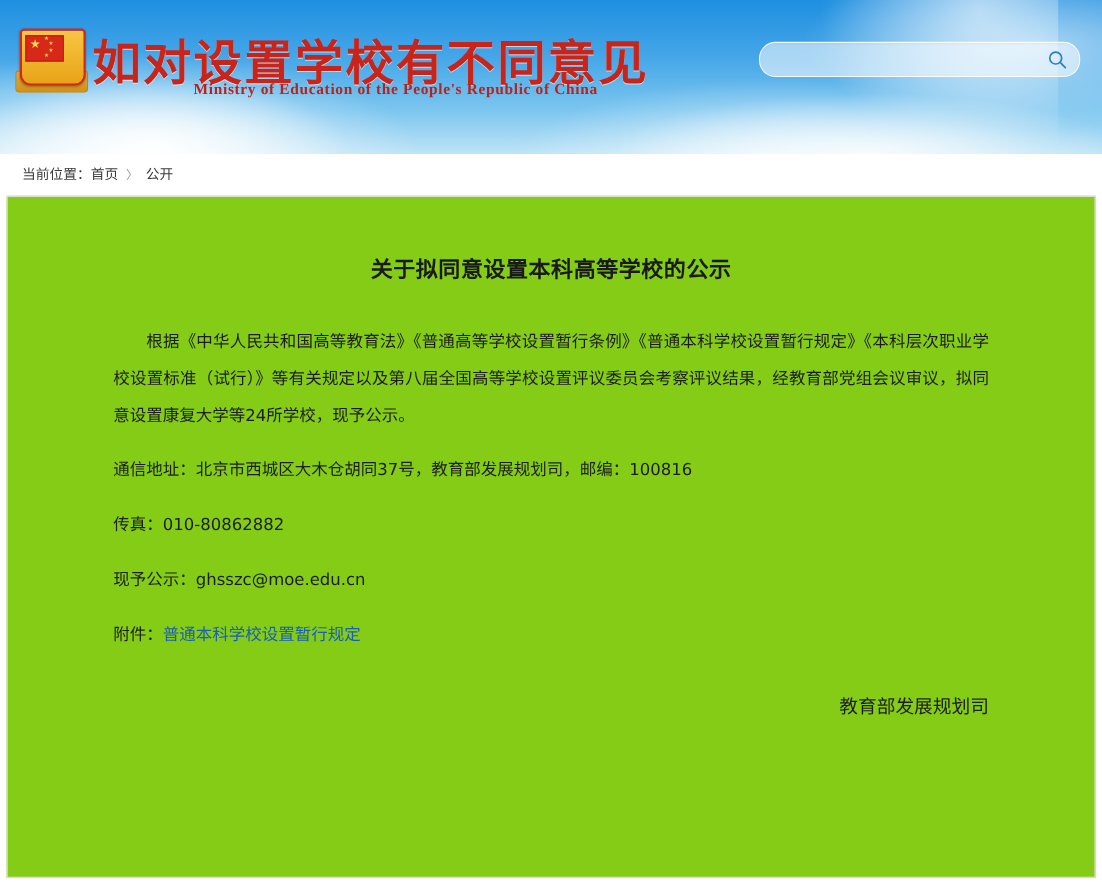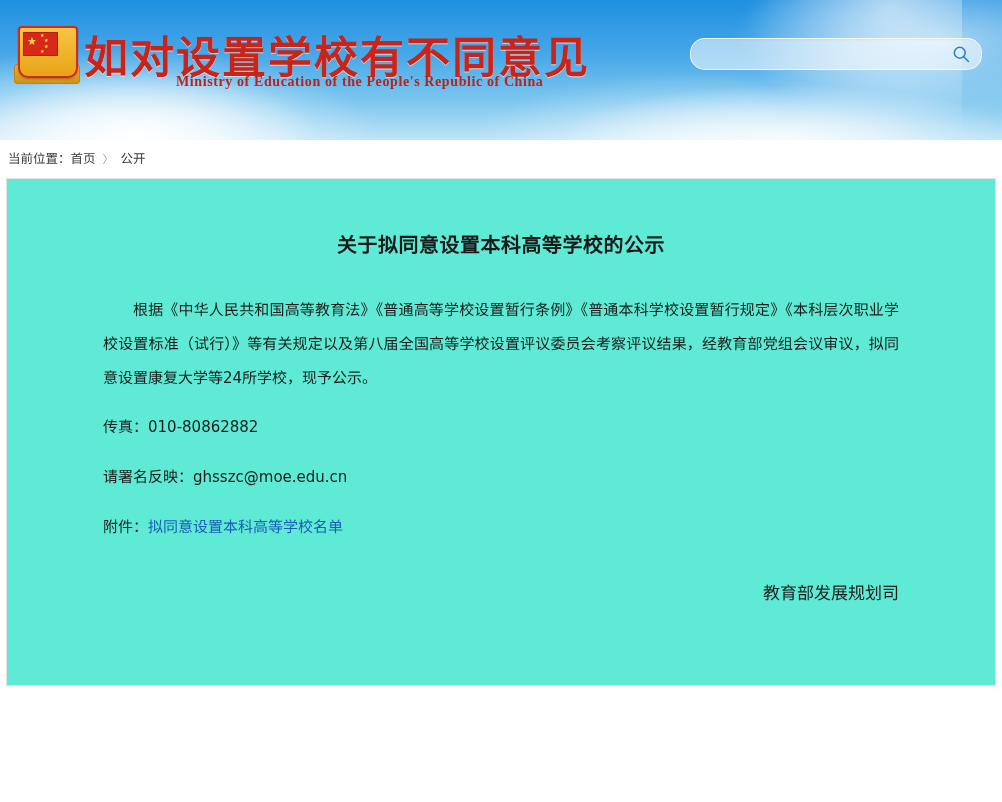--- a/index.html
+++ b/index.html
@@ -141,43 +141,43 @@
 
   
   .breadcrumb {
     position: relative;
     width: 1002px;
     height: 38px;
     background: #ffffff;
     font-size: 12.5px;
     color: #444;
     line-height: 38px;
-    padding-left: 8px;
+    padding-left: 20px;
     box-sizing: border-box;
     white-space: nowrap;
   }
   .breadcrumb .bc-label { color: #3b3b3b; }
   .breadcrumb .bc-link {
     color: #3b3b3b;
     text-decoration: none;
     cursor: pointer;
   }
   .breadcrumb .bc-sep {
     color: #9a9a9a;
     margin: 0 7px;
     font-size: 11px;
   }
 
   
   .article-card {
     position: relative;
     margin: 0 6px;
     width: 990px;
-    height: 508px;
-    background: #5eead4;
+    height: 620px;
+    background: #84cc16;
     border: 1px solid #e2e2e2;
     box-sizing: border-box;
     box-shadow: 0 0 3px rgba(0,0,0,0.04);
   }
   .article-title {
     margin: 50px 80px 0 80px;
     text-align: center;
     font-size: 20px;
     font-weight: bold;
     color: #1a1a1a;
@@ -242,19 +242,20 @@
 
 <div class="breadcrumb">
   <span class="bc-label">当前位置：</span><a class="bc-link" href="#">首页</a><span class="bc-sep">〉</span><a class="bc-link" href="#">公开</a>
 </div>
 
 <div class="article-card">
   <div class="article-title">关于拟同意设置本科高等学校的公示</div>
 
   <div class="article-body">
     <p class="indent">根据《中华人民共和国高等教育法》《普通高等学校设置暂行条例》《普通本科学校设置暂行规定》《本科层次职业学校设置标准（试行）》等有关规定以及第八届全国高等学校设置评议委员会考察评议结果，经教育部党组会议审议，拟同意设置康复大学等24所学校，现予公示。</p>
+    <p>通信地址：北京市西城区大木仓胡同37号，教育部发展规划司，邮编：100816</p>
     <p>传真：010-80862882</p>
-    <p>请署名反映：ghsszc@moe.edu.cn</p>
-    <p><span>附件：</span><a class="attach-link" href="#">拟同意设置本科高等学校名单</a></p>
+    <p>现予公示：ghsszc@moe.edu.cn</p>
+    <p><span>附件：</span><a class="attach-link" href="#">普通本科学校设置暂行规定</a></p>
   </div>
 
   <div class="signature">教育部发展规划司</div>
 </div>
 
 </body></html>

